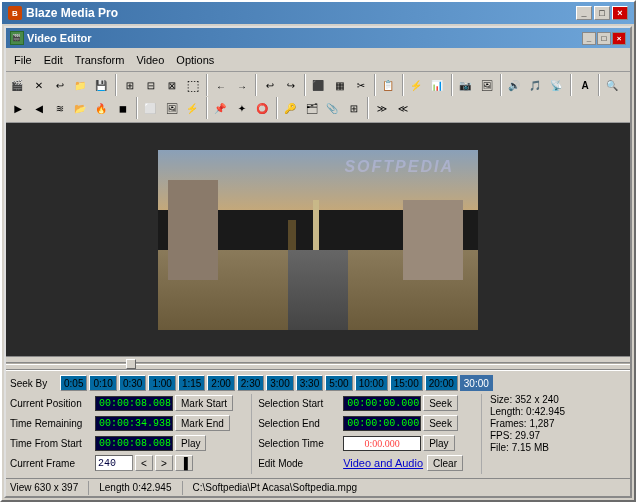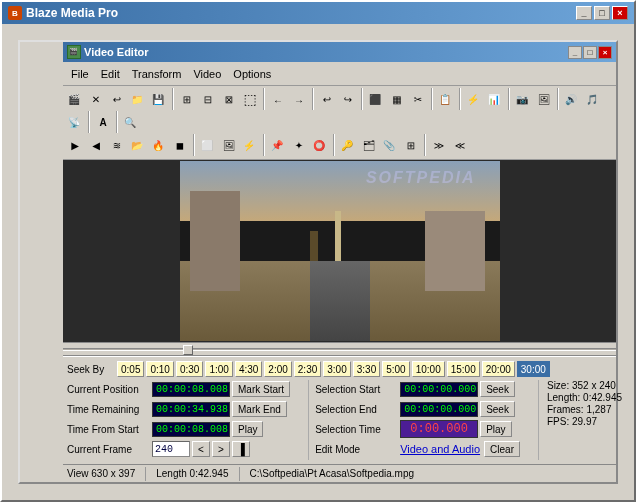--- a/index.html
+++ b/index.html
@@ -62,24 +62,23 @@
       color: #000;
     }
 
     
     .inner-window {
       flex: 1;
       border: 2px solid #888;
       border-top-color: #dfdfdf;
       border-left-color: #dfdfdf;
       background: #d4d0c8;
-      margin: 16px;
+      margin: 2px;
       display: flex;
       flex-direction: column;
-      padding-left: 43px;
     }
 
     .inner-titlebar {
       background: linear-gradient(to right, #3a6ea5, #6ea5d9);
       color: white;
       font-size: 11px;
       font-weight: bold;
       padding: 2px 4px;
       display: flex;
       align-items: center;
@@ -344,21 +343,21 @@
     }
 
     .seek-label {
       font-size: 10px;
       min-width: 48px;
     }
 
     .seek-btn {
       height: 16px;
       padding: 0 3px;
-      background: #fef9c3;
+      background: #0369a1;
       border: 1px solid #888;
       border-top-color: #fff;
       border-left-color: #fff;
       font-size: 10px;
       cursor: pointer;
     }
 
     .seek-btn-selected {
       background: #3a6ea5;
       color: white;
@@ -434,24 +433,24 @@
       color: #00ff00;
       font-family: 'Courier New', monospace;
       font-size: 10px;
       padding: 1px 3px;
       border: 1px solid #333;
       width: 78px;
       display: inline-block;
     }
 
     .time-display-red {
-      background: #4c1d95;
+      background: #ffffff;
       color: #ff4444;
-      font-family: Liberation Mono, monospace;
-      font-size: 12px;
+      font-family: Liberation Serif, serif;
+      font-size: 10px;
       padding: 1px 3px;
       border: 1px solid #333;
       width: 78px;
       display: inline-block;
       text-align: center;
     }
   </style>
 </head>
 <body>
 
@@ -585,21 +584,21 @@
     </div>
 
     <div class="controls-area">
 
       <div class="seek-row">
         <span class="seek-label">Seek By</span>
         <button class="seek-btn">0:05</button>
         <button class="seek-btn">0:10</button>
         <button class="seek-btn">0:30</button>
         <button class="seek-btn">1:00</button>
-        <button class="seek-btn">4:30</button>
+        <button class="seek-btn">1:15</button>
         <button class="seek-btn">2:00</button>
         <button class="seek-btn">2:30</button>
         <button class="seek-btn">3:00</button>
         <button class="seek-btn">3:30</button>
         <button class="seek-btn">5:00</button>
         <button class="seek-btn">10:00</button>
         <button class="seek-btn">15:00</button>
         <button class="seek-btn">20:00</button>
         <button class="seek-btn seek-btn-selected">30:00</button>
       </div>
@@ -662,20 +661,21 @@
             <span class="edit-mode-link">Video and Audio</span>
             <button class="ctrl-btn" style="margin-left:4px;">Clear</button>
           </div>
         </div>
 
         <div style="flex:1;padding-left:8px;border-left:1px solid #aaa;font-size:10px;">
           <div class="info-line">Size: 352 x 240</div>
           <div class="info-line">Length: 0:42.945</div>
           <div class="info-line">Frames: 1,287</div>
           <div class="info-line">FPS: 29.97</div>
+          <div class="info-line">File: 7.15 MB</div>
         </div>
       </div>
     </div>
 
     <div class="statusbar">
       <span>View 630 x 397</span>
       <div class="status-sep"></div>
       <span>Length 0:42.945</span>
       <div class="status-sep"></div>
       <span>C:\Softpedia\Pt Acasa\Softpedia.mpg</span>

